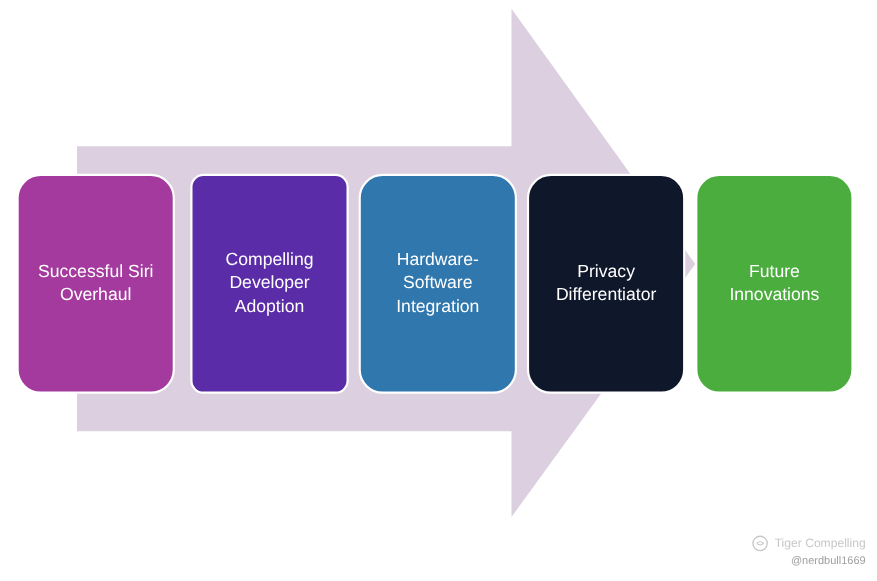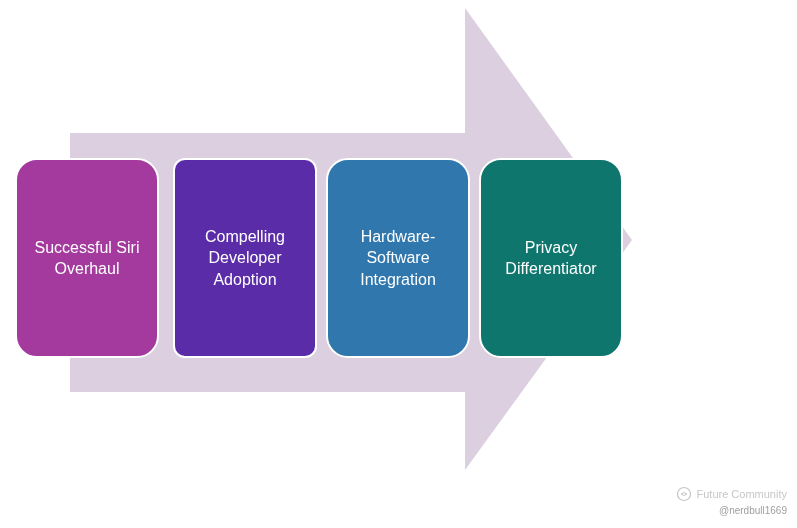--- a/index.html
+++ b/index.html
@@ -79,29 +79,32 @@
   </div>
 
   <div class="step" style="left: 173px; background: rgb(91, 44, 168); border-radius: 12px;">
     <span class="step-label">Compelling Developer Adoption</span>
   </div>
 
   <div class="step" style="left: 326px; background: rgb(47, 119, 173);">
     <span class="step-label">Hardware-Software Integration</span>
   </div>
 
-  <div class="step" style="left: 479px; background: #0f766e;">
+  <div class="step" style="left: 479px; background: #0f172a;">
     <span class="step-label">Privacy Differentiator</span>
   </div>
 
+  <div class="step" style="left: 632px; background: rgb(74, 173, 61);">
+    <span class="step-label">Future Innovations</span>
+  </div>
 
   <div class="watermark">
     <div class="brand-row">
       <svg class="logo-icon" width="16" height="16" viewBox="0 0 16 16">
         <circle cx="8" cy="8" r="6.5" fill="none" stroke="#c7c7c7" stroke-width="1.2"></circle>
         <path d="M5 8 q3 -3 6 0 q-3 3 -6 0" fill="none" stroke="#c7c7c7" stroke-width="1"></path>
       </svg>
-      <span>Future Community</span>
+      <span>Tiger Compelling</span>
     </div>
     <div class="handle">@nerdbull1669</div>
   </div>
 
 </div>
 
 </body></html>

